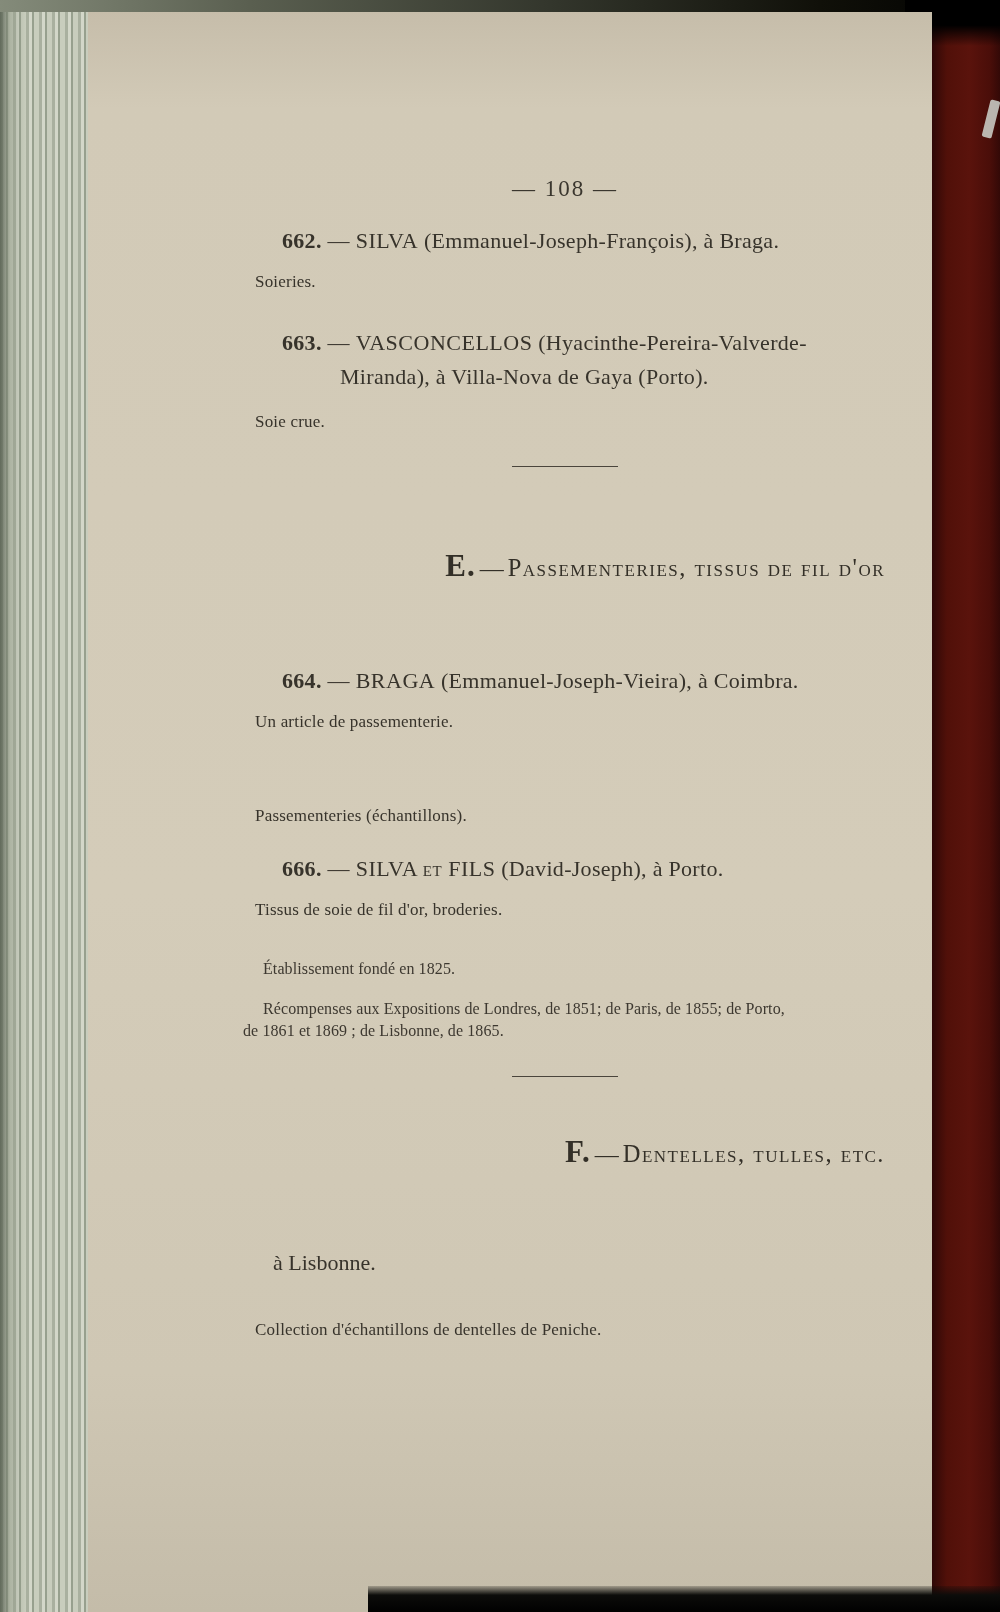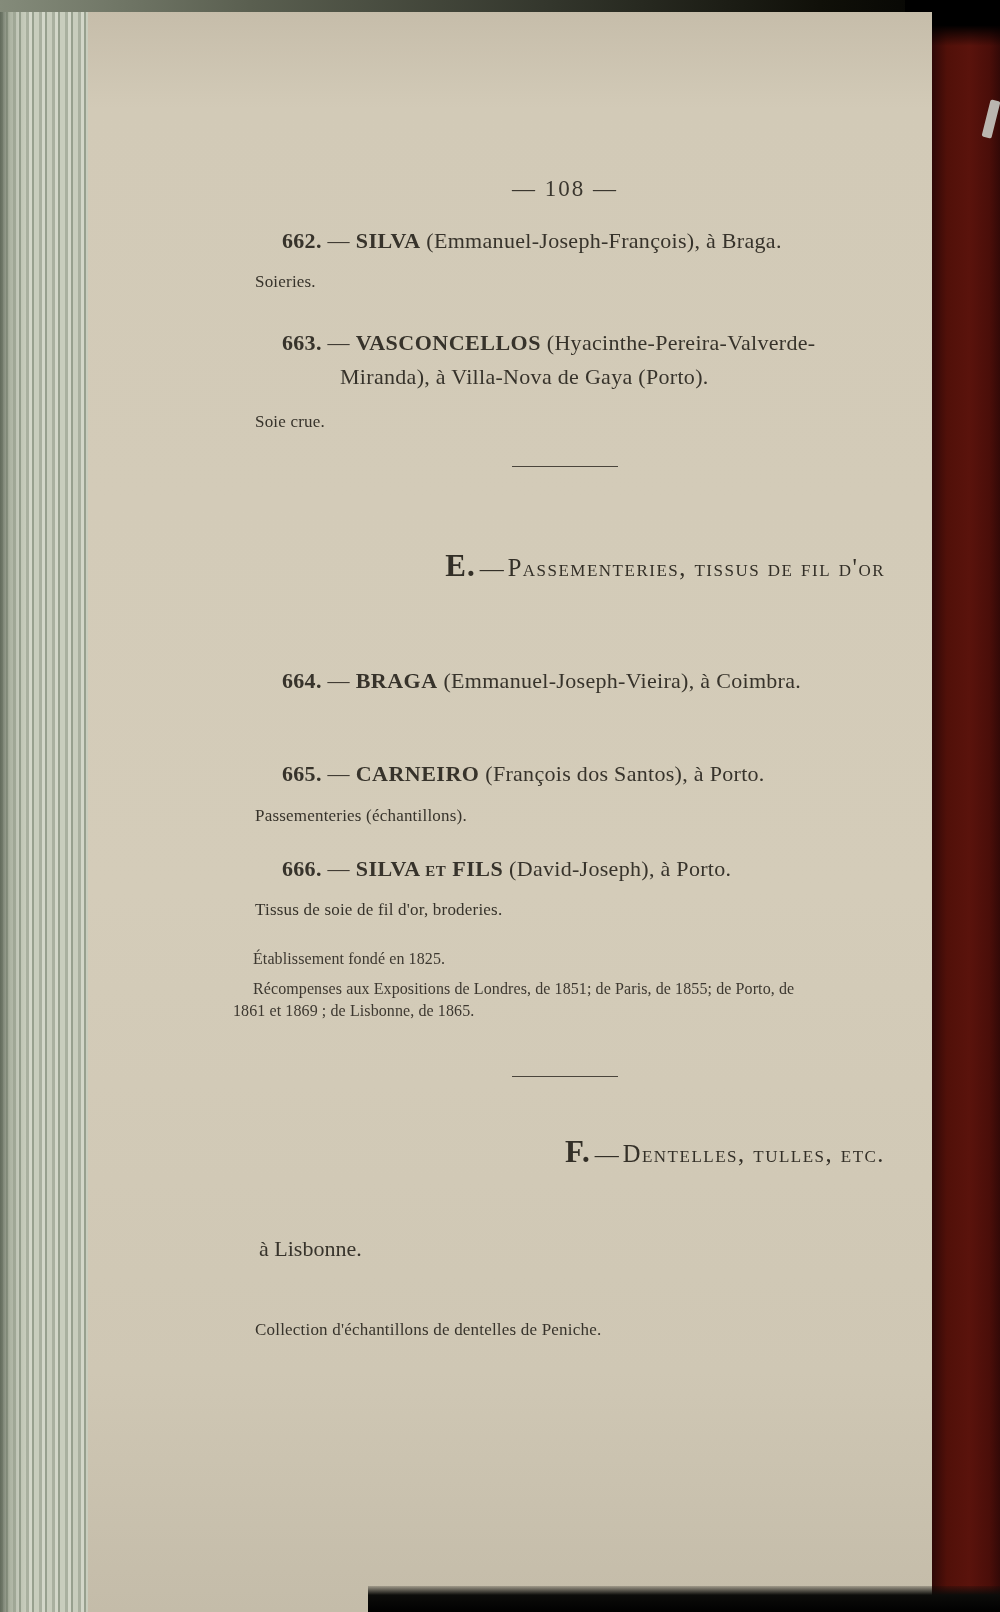--- a/index.html
+++ b/index.html
@@ -46,38 +46,38 @@
 
   
   .block { position:absolute; left:157px; width:640px; }
 
   .page-number {
     text-align:center; font-size:23px; letter-spacing:2px; color:#3a362e;
   }
 
   .entry { margin:0; font-size:22px; line-height:1.55; letter-spacing:.3px; }
   .entry .num  { font-weight:bold;margin-left:37px; }
-  .entry .name { font-weight:bold; font-variant:small-caps; letter-spacing:.5px; }
+  .entry .name { font-weight:normal; font-variant:small-caps; letter-spacing:.5px; }
   .entry.hang { width:545px; padding-left:95px; text-indent:-95px; }
   .entry.wide-caps { letter-spacing:1px; }
-  .entry-line2 { margin:0; font-size:22px; padding-left:14px; }
+  .entry-line2 { margin:14px; font-size:22px; padding-left:14px; }
 
   .detail { margin:0; font-size:17px; letter-spacing:.2px; }
   .detail-block { left:167px; }
 
   .rule { height:0; border-top:1px solid #4a453c; width:106px; margin:0 auto; }
 
   .section-header { text-align:right; color:#332f27; }
   .sh-letter { font-size:31px; font-weight:bold; letter-spacing:1px; }
   .sh-dash   { font-size:24px; }
   .sh-title  { font-size:24.5px; font-variant:small-caps; letter-spacing:1.5px; }
   .sh-line2  { margin-top:9px; }
 
   .notes { left:137px; width:590px; font-size:16px; line-height:22px; color:#3d3830; }
-  .note  { margin:8px; text-indent:20px; letter-spacing:.1px; }
+  .note  { margin:18px; text-indent:20px; letter-spacing:.1px; }
 </style>
 </head>
 <body>
 
 <div class="screen">
   <div class="top-band"></div>
   <div class="page-edges"></div>
   <div class="cover"></div>
   <div class="cover-top-black"></div>
   <div class="white-slip"></div>
@@ -113,27 +113,22 @@
         <span class="sh-title">Passementeries, tissus de fil d'or</span>
       </div>
     </div>
 
     <p class="block entry" style="top:652px">
       <span class="num">664.</span>
       <span class="dash">—</span>
       <span class="name">BRAGA</span>
       <span>(Emmanuel-Joseph-Vieira), à Coimbra.</span>
     </p>
+    <p class="block detail detail-block" style="top:700px">Un article de passementerie.</p>
 
-    <p class="block entry" style="top:745px">
-      <span class="num">665.</span>
-      <span class="dash">—</span>
-      <span class="name">CARNEIRO</span>
-      <span>(François dos Santos), à Porto.</span>
-    </p>
     <p class="block detail detail-block" style="top:794px">Passementeries (échantillons).</p>
 
     <p class="block entry" style="top:840px">
       <span class="num">666.</span>
       <span class="dash">—</span>
       <span class="name">SILVA et FILS</span>
       <span>(David-Joseph), à Porto.</span>
     </p>
     <p class="block detail detail-block" style="top:888px">Tissus de soie de fil d'or, broderies.</p>
 

